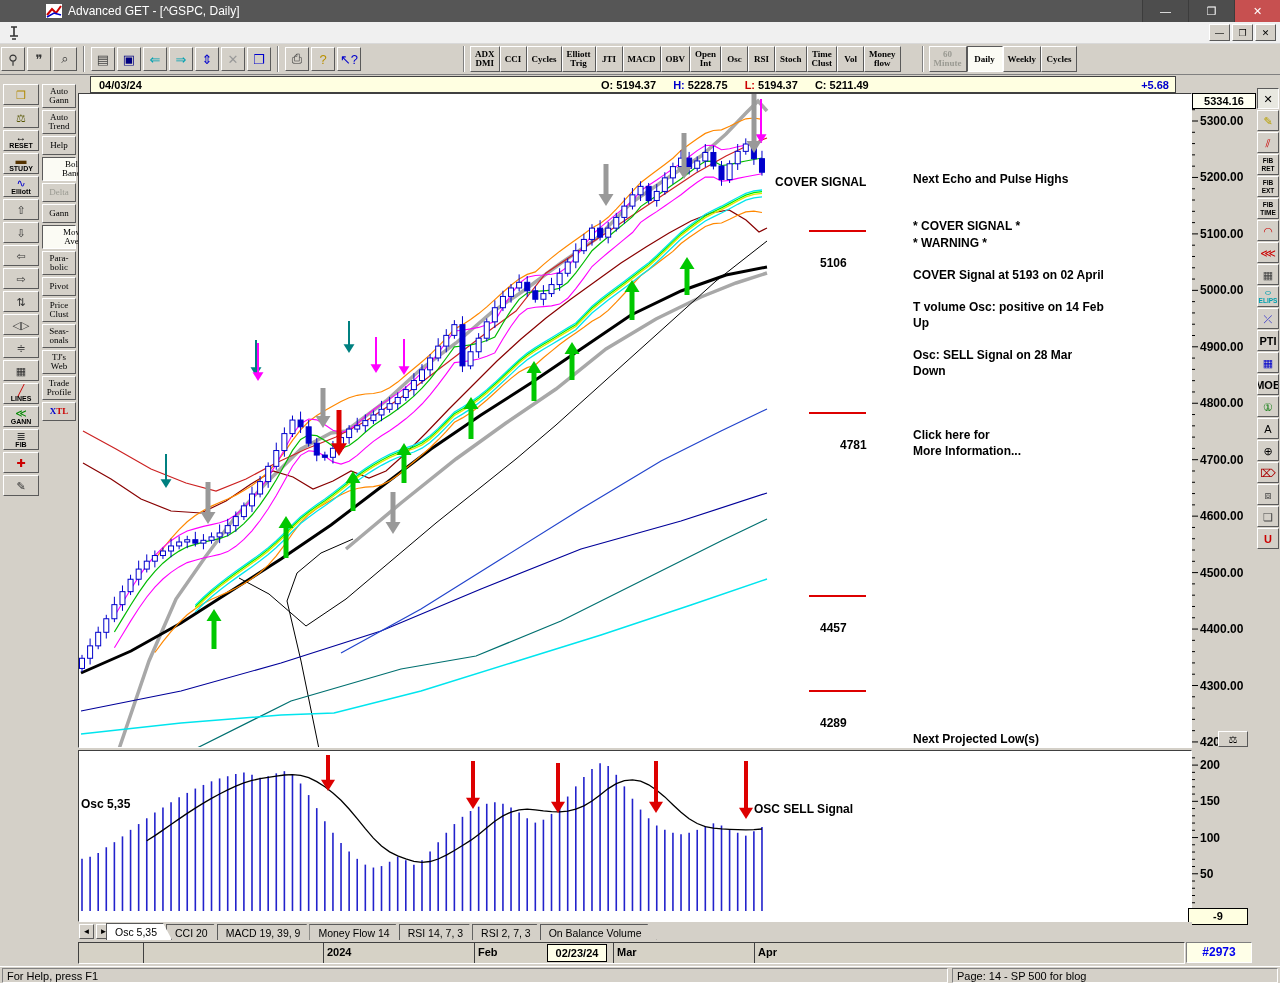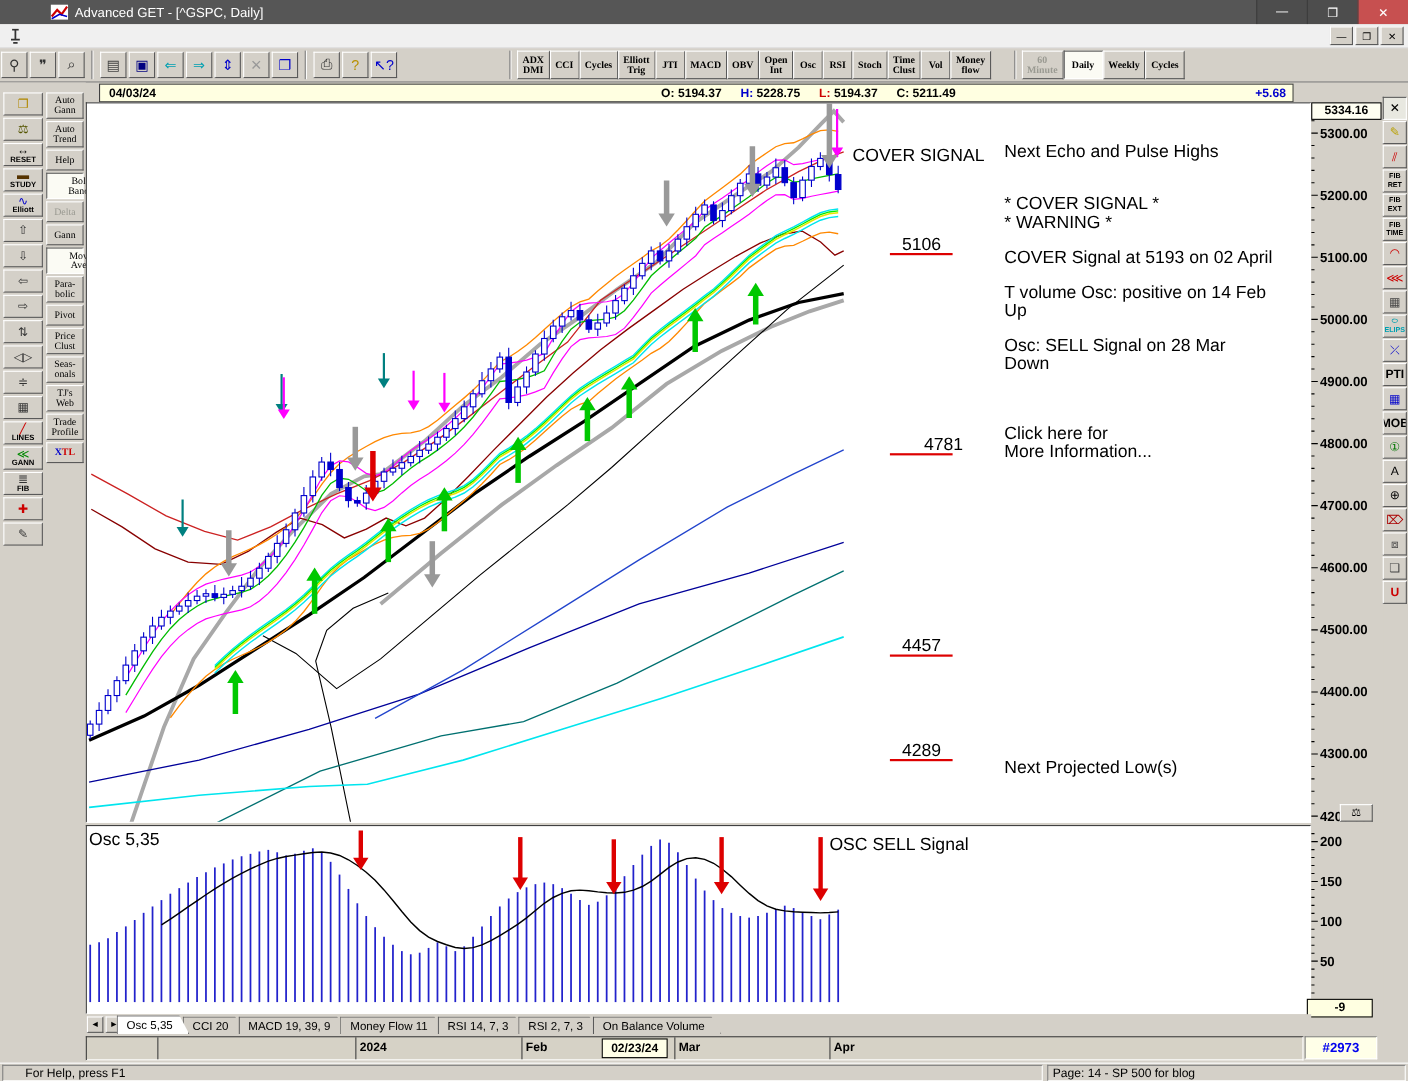--- a/index.html
+++ b/index.html
@@ -101,28 +101,28 @@
   .date-lab { position:absolute; top:3px; font-size:11px; font-weight:bold; }
   .date-sep { position:absolute; top:0; width:1px; height:20px; background:#404040; }
   #date-box { position:absolute; left:468px; top:1px; width:60px; height:18px; background:#ffffe8;
     border:1px solid #000; font-size:11px; font-weight:bold; text-align:center; line-height:16px; }
   #chart-num-box { position:absolute; left:1186px; top:942px; width:66px; height:21px; background:#ffffe8;
     border:1px solid; border-color:#808080 #fff #fff #808080; color:#0000ee;
     font-size:12px; font-weight:bold; text-align:center; line-height:19px; }
 
   #statusbar { position:absolute; left:0; top:966px; width:1280px; height:17px; background:#d4d0c8;
     border-top:1px solid #fff; display:flex; font-size:11px; }
-  #status-left { position:absolute; left:2px; top:1px; width:946px; height:15px; padding:1px 20px;
+  #status-left { position:absolute; left:2px; top:1px; width:946px; height:15px; padding:1px 4px;
     border:1px solid; border-color:#808080 #fff #fff #808080; }
   #status-right { position:absolute; left:952px; top:1px; width:326px; height:15px; padding:1px 4px;
     border:1px solid; border-color:#808080 #fff #fff #808080; }
 
   
   #overlay { position:absolute; left:0; top:0; width:1280px; height:983px; pointer-events:none; }
-  .anno { position:absolute; font-size:16px; font-weight:normal; color:#000; white-space:nowrap; }
+  .anno { position:absolute; font-size:12px; font-weight:bold; color:#000; white-space:nowrap;margin-top:42px; }
   .lvl-line { position:absolute; height:2px; background:#dd0000; width:57px; }
   svg { display:block; }
 </style>
 </head>
 <body>
 
 <div id="app">
 
   <div id="titlebar">
     <svg id="title-icon" viewBox="0 0 16 14">
@@ -775,21 +775,21 @@
       </svg>
   </div>
   <div id="osc-cur-box">-9</div>
 
   <div id="tabrow">
       <div class="tab-scroll">◄</div>
       <div class="tab-scroll">►</div>
       <div class="tab active">Osc 5,35</div>
       <div class="tab">CCI 20</div>
       <div class="tab">MACD 19, 39, 9</div>
-      <div class="tab">Money Flow 11</div>
+      <div class="tab">Money Flow 14</div>
       <div class="tab">RSI 14, 7, 3</div>
       <div class="tab">RSI 2, 7, 3</div>
       <div class="tab">On Balance Volume</div>
     </div>
 
   <div id="daterow">
       <div class="date-sep" style="left: 64px;"></div>
       <div class="date-sep" style="left: 244px;"></div>
       <div class="date-sep" style="left: 395px;"></div>
       <div class="date-sep" style="left: 534px;"></div>

